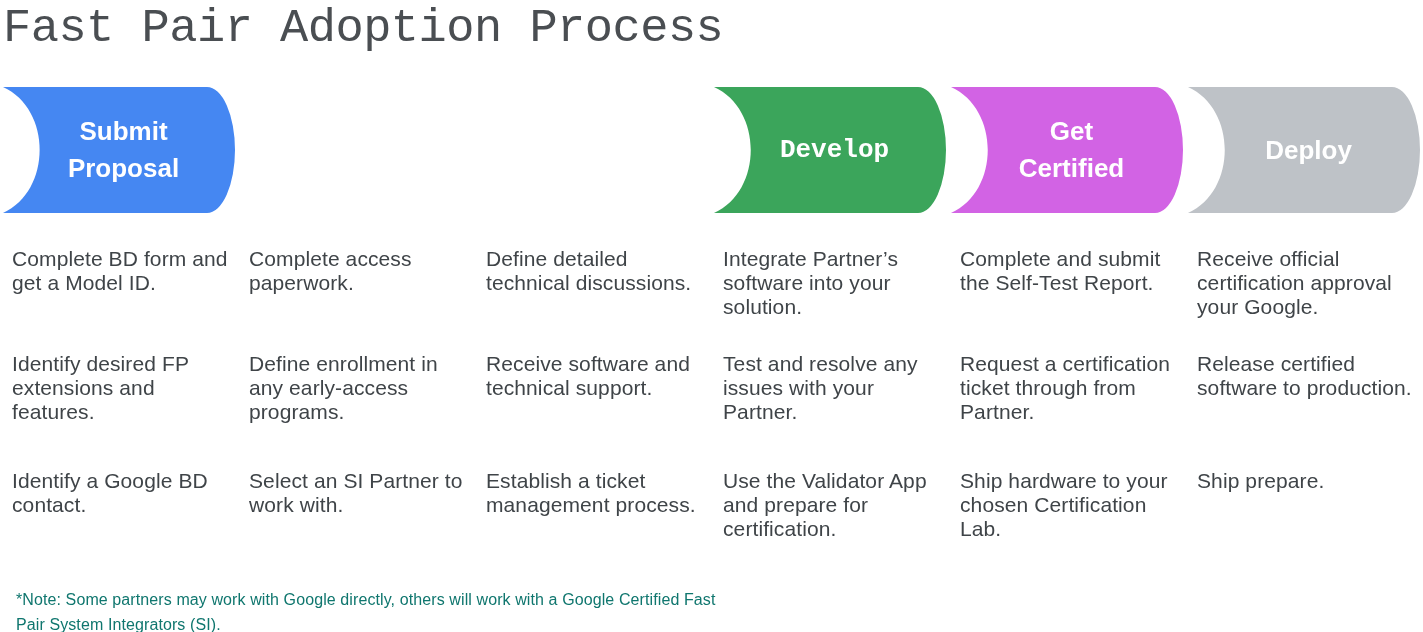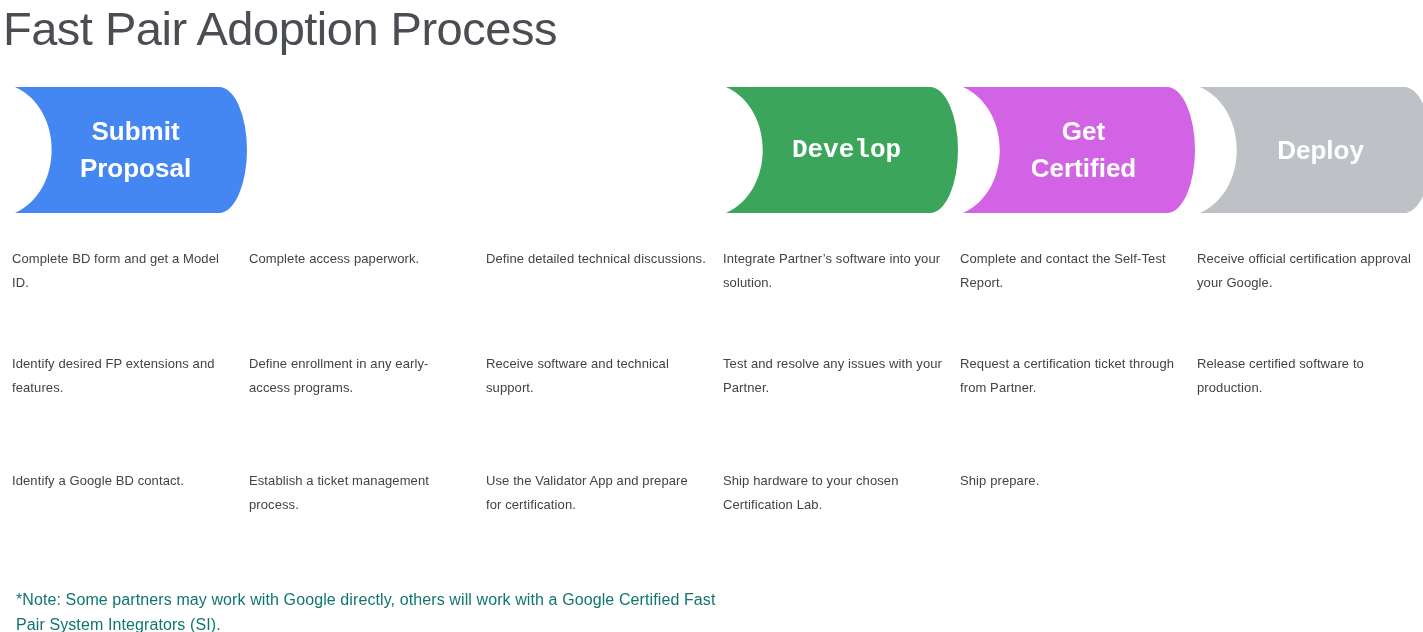--- a/index.html
+++ b/index.html
@@ -6,24 +6,24 @@
   .canvas{
     position:relative;
     width:1423px;height:632px;
     background:#ffffff;
     font-family:"Liberation Sans", sans-serif;
     overflow:hidden;
   }
   .title{
     position:absolute;left:3px;top:2px;margin:0;
     font-size:47px;font-weight:400;letter-spacing:-0.5px;
-    color:#4A4E52;line-height:54px;
+    color:#4A4E52;line-height:54px;font-family:Liberation Mono, monospace;
   }
   .stages{
-    position:absolute;left:12px;top:87px;width:1133px;height:126px;
+    position:absolute;left:0;top:87px;width:1133px;height:126px;
   }
   .stage{position:absolute;top:0;width:237px;height:126px;}
   .stage-1{left:0;}
   .stage-2{left:237px;}
   .stage-3{left:474px;}
   .stage-4{left:711px;font-family:Liberation Mono, monospace;}
   .stage-5{left:948px;}
   .stage-6{left:1185px;}
   .stage svg{position:absolute;left:0;top:0;display:block;}
   .stage-label{
@@ -34,21 +34,21 @@
     white-space:pre-line;padding-left:10px;box-sizing:border-box;
   }
   .body-grid{
     position:absolute;left:12px;top:247px;
     display:grid;
     grid-template-columns:repeat(6,237px);
     grid-template-rows:105px 117px auto;
   }
   .cell{
     max-width:220px;
-    font-size:13px;line-height:24px;
+    font-size:21px;line-height:24px;
     color:#3F4448;letter-spacing:0.1px;
   }
   .note{
     position:absolute;left:12px;top:583px;margin:4px;
     max-width:706px;
     font-size:16px;line-height:25px;
     color:#0f766e;letter-spacing:0.1px;
   }
 </style>
 </head>
@@ -93,31 +93,32 @@
     </div>
 
   </div>
 
   <div class="body-grid">
 
     <div class="cell">Complete BD form and get a Model ID.</div>
     <div class="cell">Complete access paperwork.</div>
     <div class="cell">Define detailed technical discussions.</div>
     <div class="cell">Integrate Partner’s software into your solution.</div>
-    <div class="cell">Complete and contact the Self-Test Report.</div>
+    <div class="cell">Complete and submit the Self-Test Report.</div>
     <div class="cell">Receive official certification approval your Google.</div>
 
     <div class="cell">Identify desired FP extensions and features.</div>
     <div class="cell">Define enrollment in any early-access programs.</div>
     <div class="cell">Receive software and technical support.</div>
     <div class="cell">Test and resolve any issues with your Partner.</div>
     <div class="cell">Request a certification ticket through from Partner.</div>
     <div class="cell">Release certified software to production.</div>
 
     <div class="cell">Identify a Google BD contact.</div>
+    <div class="cell">Select an SI Partner to work with.</div>
     <div class="cell">Establish a ticket management process.</div>
     <div class="cell">Use the Validator App and prepare for certification.</div>
     <div class="cell">Ship hardware to your chosen Certification Lab.</div>
     <div class="cell">Ship prepare.</div>
   </div>
 
   <p class="note">*Note: Some partners may work with Google directly, others will work with a Google Certified Fast Pair System Integrators (SI).</p>
 
 </div>
 

